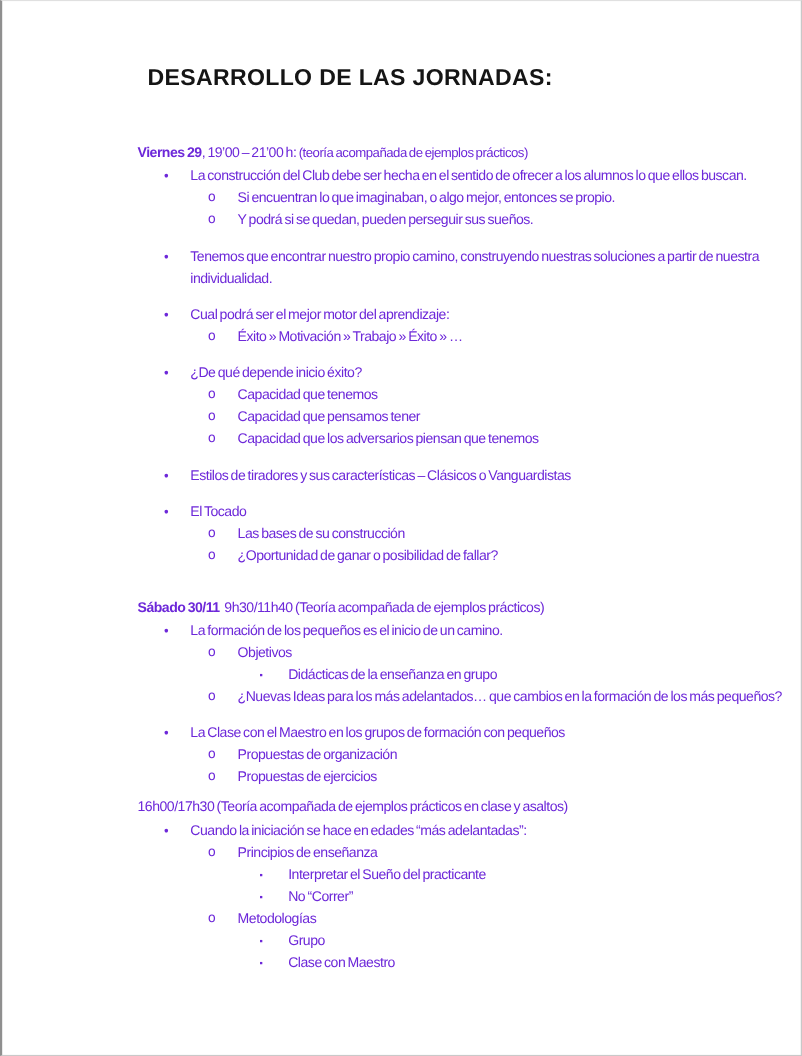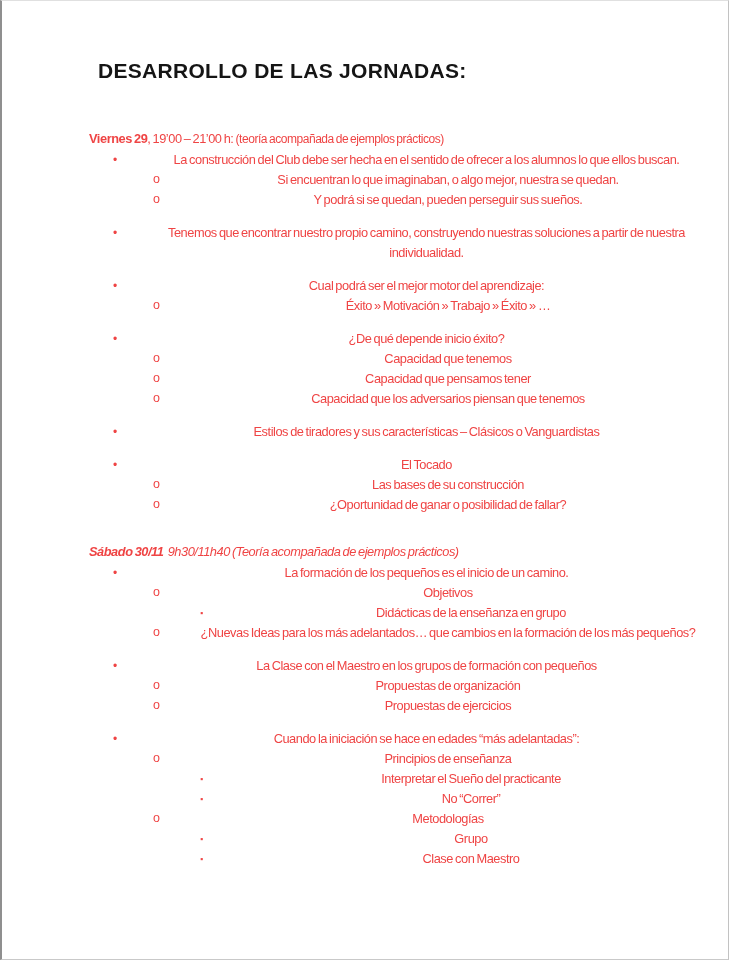--- a/index.html
+++ b/index.html
@@ -16,55 +16,56 @@
     border-left: 2px solid #8f8f8f;
     border-right: 1px solid #c2c2c2;
     border-top: 1px solid #e0e0e0;
     border-bottom: 1px solid #c9c9c9;
     overflow: hidden;
     font-family: "Liberation Sans", sans-serif;
     color: #1b1b1b;
   }
   .content {
     padding: 58px 12px 0 87px;
+    margin-left: 36px;
   }
   .doc-title {
     margin: 0 0 46px 9px;
     font-size: 21px;
     font-weight: 700;
     letter-spacing: 0.3px;
     color: #151515;
     font-family: "Liberation Sans", sans-serif;
   }
   .block {
     margin: 0;
     max-width: 660px;
     font-size: 12.8px;
     line-height: 20px;
     letter-spacing: -0.45px;
     word-spacing: -1px;
-    color: #ef4444;
+    color: #6d28d9;
   }
   .block + .block { margin-top: 13px; }
 
   .b-session strong { font-weight: 700; }
   .b-session .normal { white-space: pre-wrap; }
   .b-session .note { font-size: 12px; }
 
   .b-subheading { font-weight: 700; }
   .b-session + .b-subheading { margin-top: 15px; }
   .b-subheading + .b-group { margin-top: 1px; }
   .b-session + .b-group { margin-top: 1px; }
-  .b-group + .b-session { margin-top: 27px; font-style: italic; }
+  .b-group + .b-session { margin-top: 27px; }
   .b-group + .b-schedule { margin-top: 7px; }
   .b-schedule + .b-group { margin-top: 2px; }
 
   .li { display: flex; align-items: flex-start; }
   .li .mk { display: inline-block; }
-  .li .tx { flex: 1; text-align: center; }
+  .li .tx { flex: 1; }
 
   .l1 { margin-left: 24px; }
   .l1 .mk { flex: 0 0 24px; width: 24px; font-size: 12px; line-height: 20px; }
 
   .l2 { margin-left: 64px; }
   .l2 .mk { flex: 0 0 27px; width: 27px; font-size: 12.5px; line-height: 19.5px; }
 
   .l3 { margin-left: 111px; }
   .l3 .mk { flex: 0 0 26px; width: 26px; font-size: 8.5px; line-height: 20px; }
 </style>
@@ -76,21 +77,21 @@
     <h1 class="doc-title">DESARROLLO DE LAS JORNADAS:</h1>
     <div id="doc-body">
         <p class="block b-session"><strong>Viernes 29</strong><span class="normal">, 19’00 – 21’00 h: </span><span class="note">(teoría acompañada de ejemplos prácticos)</span></p>
         <div class="block b-group">
           <div class="li l1">
             <span class="mk">•</span>
             <span class="tx">La construcción del Club debe ser hecha en el sentido de ofrecer a los alumnos lo que ellos buscan.</span>
           </div>
           <div class="li l2">
             <span class="mk">o</span>
-            <span class="tx">Si encuentran lo que imaginaban, o algo mejor, nuestra se quedan.</span>
+            <span class="tx">Si encuentran lo que imaginaban, o algo mejor, entonces se propio.</span>
           </div>
           <div class="li l2">
             <span class="mk">o</span>
             <span class="tx">Y podrá si se quedan, pueden perseguir sus sueños.</span>
           </div>
         </div>
         <div class="block b-group">
           <div class="li l1">
             <span class="mk">•</span>
             <span class="tx">Tenemos que encontrar nuestro propio camino, construyendo nuestras soluciones a partir de nuestra individualidad.</span>
@@ -170,20 +171,21 @@
           </div>
           <div class="li l2">
             <span class="mk">o</span>
             <span class="tx">Propuestas de organización</span>
           </div>
           <div class="li l2">
             <span class="mk">o</span>
             <span class="tx">Propuestas de ejercicios</span>
           </div>
         </div>
+        <p class="block b-schedule">16h00/17h30 (Teoría acompañada de ejemplos prácticos en clase y asaltos)</p>
         <div class="block b-group">
           <div class="li l1">
             <span class="mk">•</span>
             <span class="tx">Cuando la iniciación se hace en edades “más adelantadas”:</span>
           </div>
           <div class="li l2">
             <span class="mk">o</span>
             <span class="tx">Principios de enseñanza</span>
           </div>
           <div class="li l3">

